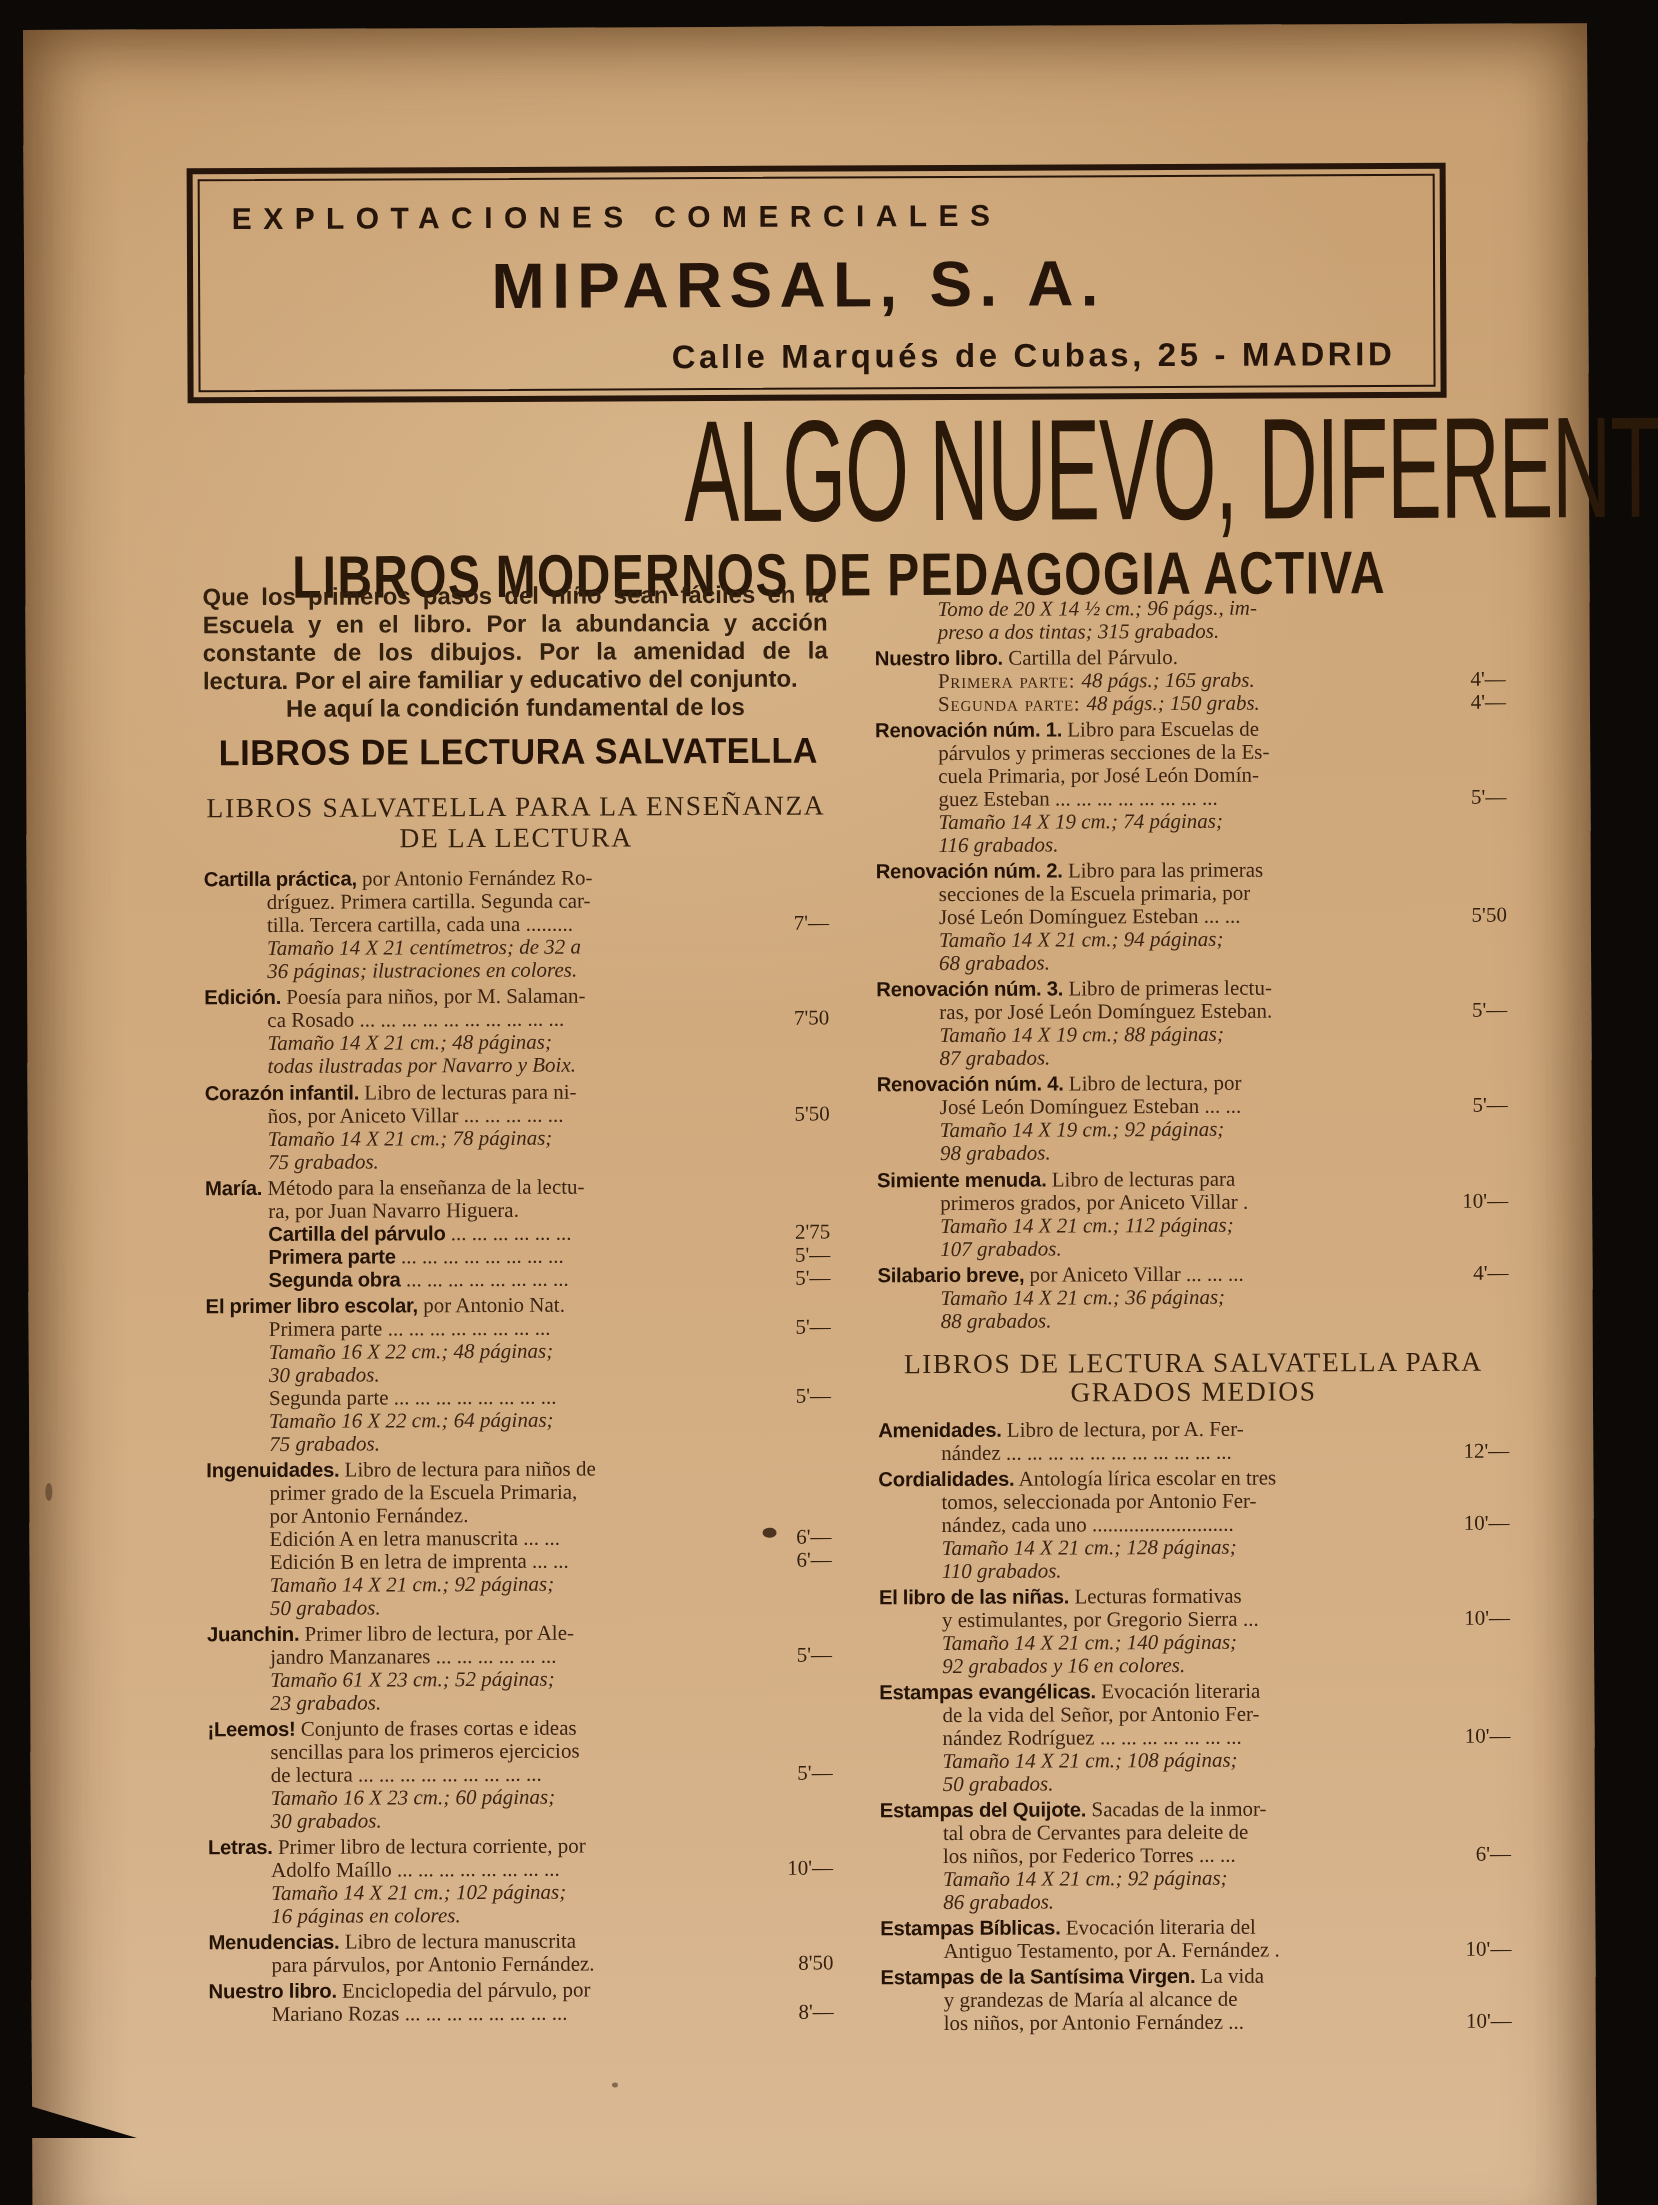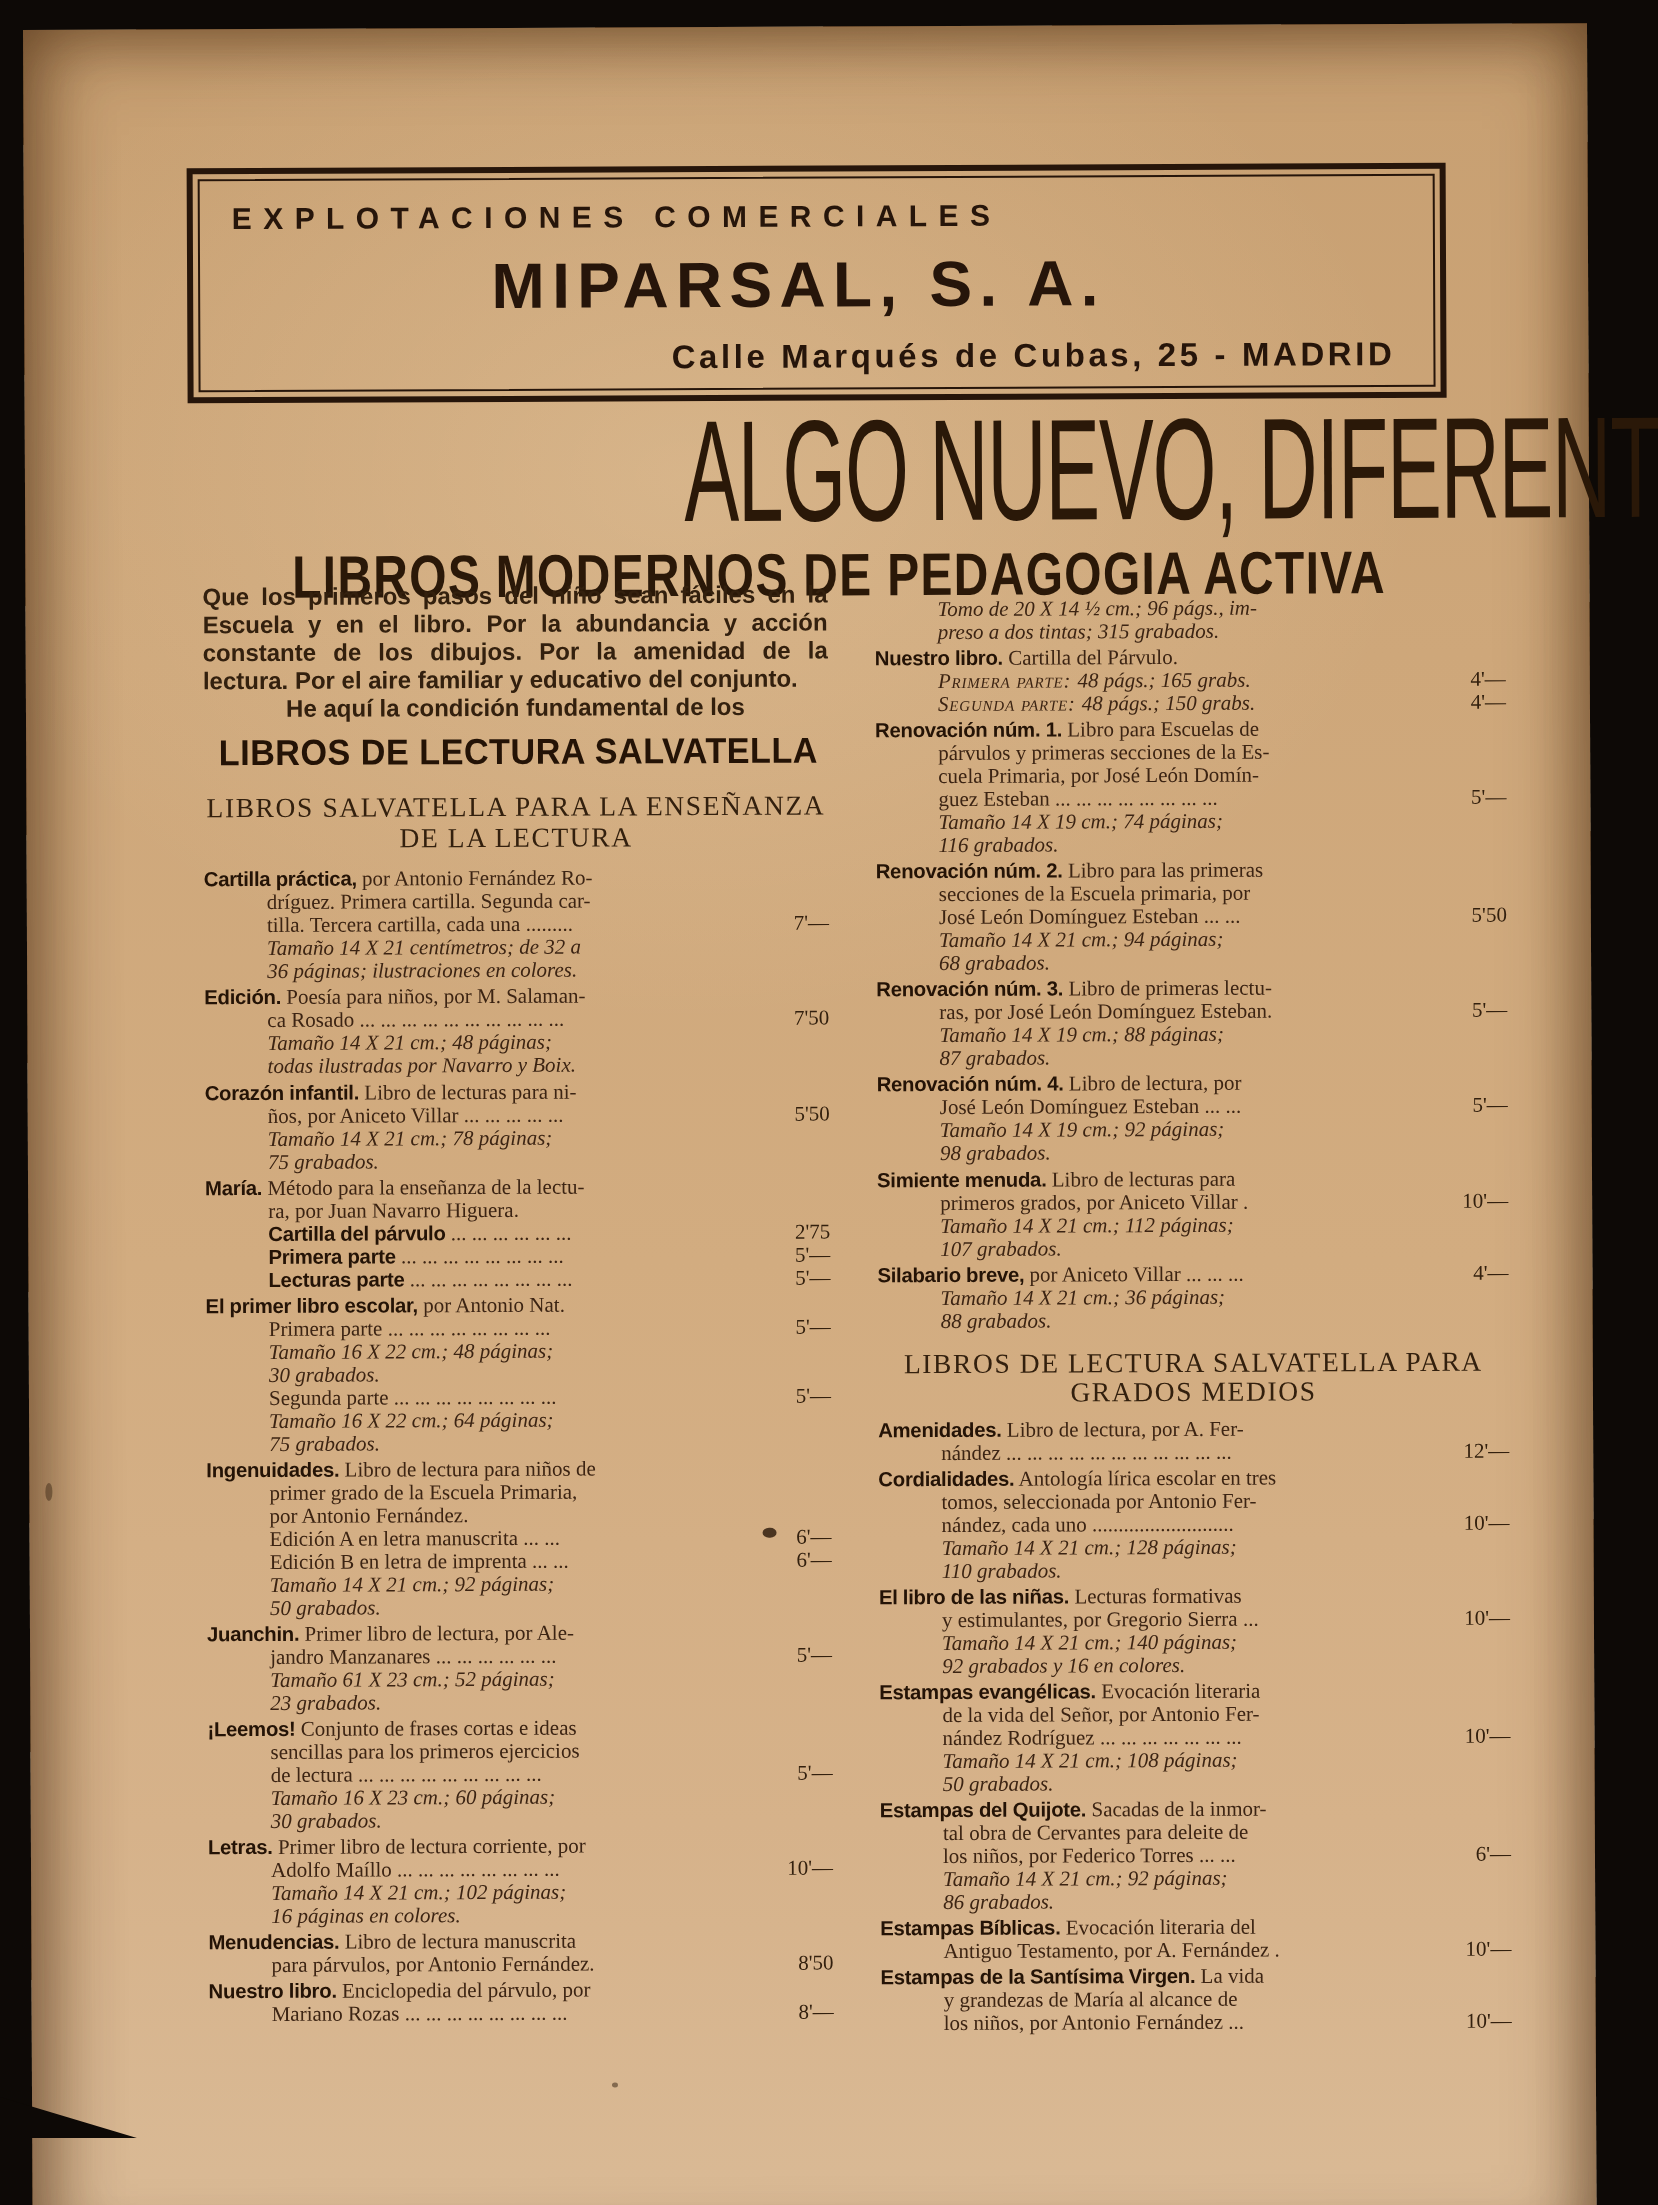--- a/index.html
+++ b/index.html
@@ -88,21 +88,21 @@
   .entries{margin-top:14.5px;}
   .entry{margin-bottom:3.1px;}
   .line{display:flex;align-items:baseline;font-size:21px;line-height:23px;color:var(--ink);}
   .line .txt{white-space:nowrap;}
   .line.ind{padding-left:63px;}
   .line.it .txt{font-style:italic;}
   .head{
     font-family:"Liberation Sans", sans-serif;font-weight:700;color:#241306;
     font-size:0.97em;letter-spacing:-0.3px;font-style:normal;
   }
-  .sc{font-variant:small-caps;letter-spacing:0.8px;font-style:italic;}
+  .sc{font-variant:small-caps;letter-spacing:0.8px;}
   .price{margin-left:auto;padding-left:5.2px;white-space:nowrap;color:#33200e;}
   .txt i{font-style:italic;}
 </style>
 </head>
 <body>
 
 <div class="page">
 
   <div class="box">
     <div class="box-line1">EXPLOTACIONES COMERCIALES</div>
@@ -183,21 +183,21 @@
           </div>
           <div class="line ind">
             <span class="txt"><span class="head">Cartilla del párvulo</span> ... ... ... ... ... ...</span>
             <span class="price">2'75</span>
           </div>
           <div class="line ind">
             <span class="txt"><span class="head">Primera parte</span> ... ... ... ... ... ... ... ...</span>
             <span class="price">5'—</span>
           </div>
           <div class="line ind">
-            <span class="txt"><span class="head">Lecturas parte</span> ... ... ... ... ... ... ... ...</span>
+            <span class="txt"><span class="head">Segunda obra</span> ... ... ... ... ... ... ... ...</span>
             <span class="price">5'—</span>
           </div>
         </div>
         <div class="entry">
           <div class="line">
             <span class="txt"><span class="head">El primer libro escolar,</span> por Antonio Nat.</span>
           </div>
           <div class="line ind">
             <span class="txt">Primera parte ... ... ... ... ... ... ... ...</span>
             <span class="price">5'—</span>

